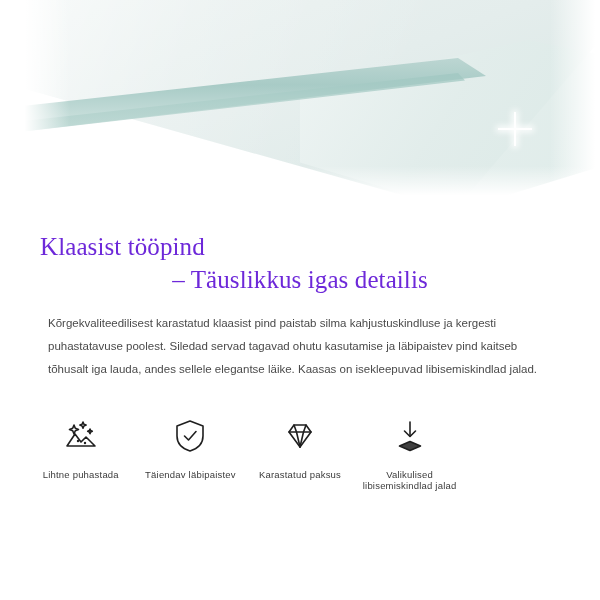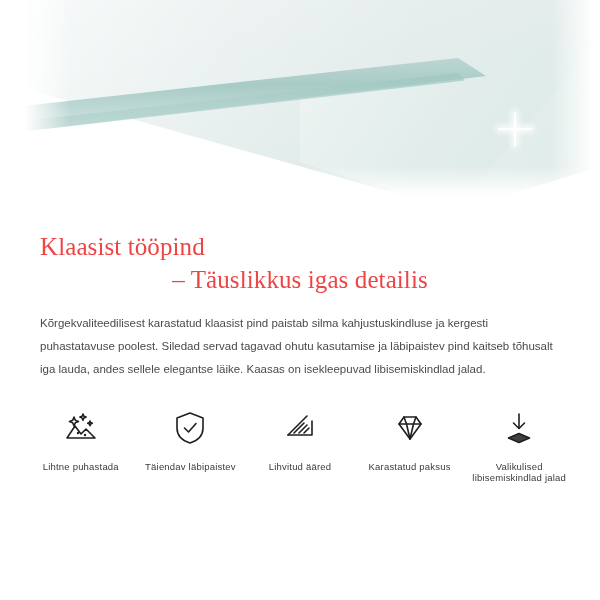--- a/index.html
+++ b/index.html
@@ -129,34 +129,34 @@
   .sparkle::after {
     left: 0; top: 16px; width: 34px; height: 2px;
   }
 
   
   .content {
     padding: 22px 40px 0 40px;
   }
   .headline {
     font-family: "Liberation Serif", serif;
-    color: #ef4444;
+    color: #6d28d9;
     font-size: 25px;
     line-height: 1.32;
     font-weight: 400;
     letter-spacing: .1px;
     margin: 0 0 16px 0;
   }
   .headline .l2 { display: block; text-align: center; }
   .body-copy {
     color: #4a4a4a;
     font-size: 11.5px;
     line-height: 2.0;
     max-width: 520px;
-    margin: 0;
+    margin: 8px;
   }
 
   
   .features {
     margin-top: 26px;
     padding: 0 26px;
     display: grid;
     grid-template-columns: repeat(5, 1fr);
     grid-row-gap: 26px;
   }
@@ -226,32 +226,20 @@
     <div class="feature">
       <span class="feature-icon">
         <svg width="40" height="40" viewBox="0 0 40 40" fill="none" stroke="#1f1f1f" stroke-width="1.6" stroke-linecap="round" stroke-linejoin="round">
           <path d="M20 5 L33 10 V20 C33 27.5 27.3 32.7 20 35 C12.7 32.7 7 27.5 7 20 V10 Z"></path>
           <path d="M14.5 20 L18.5 24 L26 15.5"></path>
         </svg>
       </span>
       <span class="feature-label">Täiendav läbipaistev</span>
     </div>
 
-    <div class="feature">
-      <span class="feature-icon">
-        <svg width="40" height="40" viewBox="0 0 40 40" fill="none" stroke="#1f1f1f" stroke-width="1.6" stroke-linecap="round" stroke-linejoin="round">
-          <path d="M8 27 L27 8"></path>
-          <path d="M8 27 L32 27 L32 13"></path>
-          <path d="M14 25 L24 15"></path>
-          <path d="M19 25 L27 17"></path>
-          <path d="M24 25 L29 20"></path>
-        </svg>
-      </span>
-      <span class="feature-label">Lihvitud ääred</span>
-    </div>
 
     <div class="feature">
       <span class="feature-icon">
         <svg width="40" height="40" viewBox="0 0 40 40" fill="none" stroke="#1f1f1f" stroke-width="1.6" stroke-linecap="round" stroke-linejoin="round">
           <path d="M9 16 L14 9 H26 L31 16 L20 31 Z"></path>
           <path d="M9 16 H31"></path>
           <path d="M14 9 L16.5 16 L20 31"></path>
           <path d="M26 9 L23.5 16 L20 31"></path>
         </svg>
       </span>

